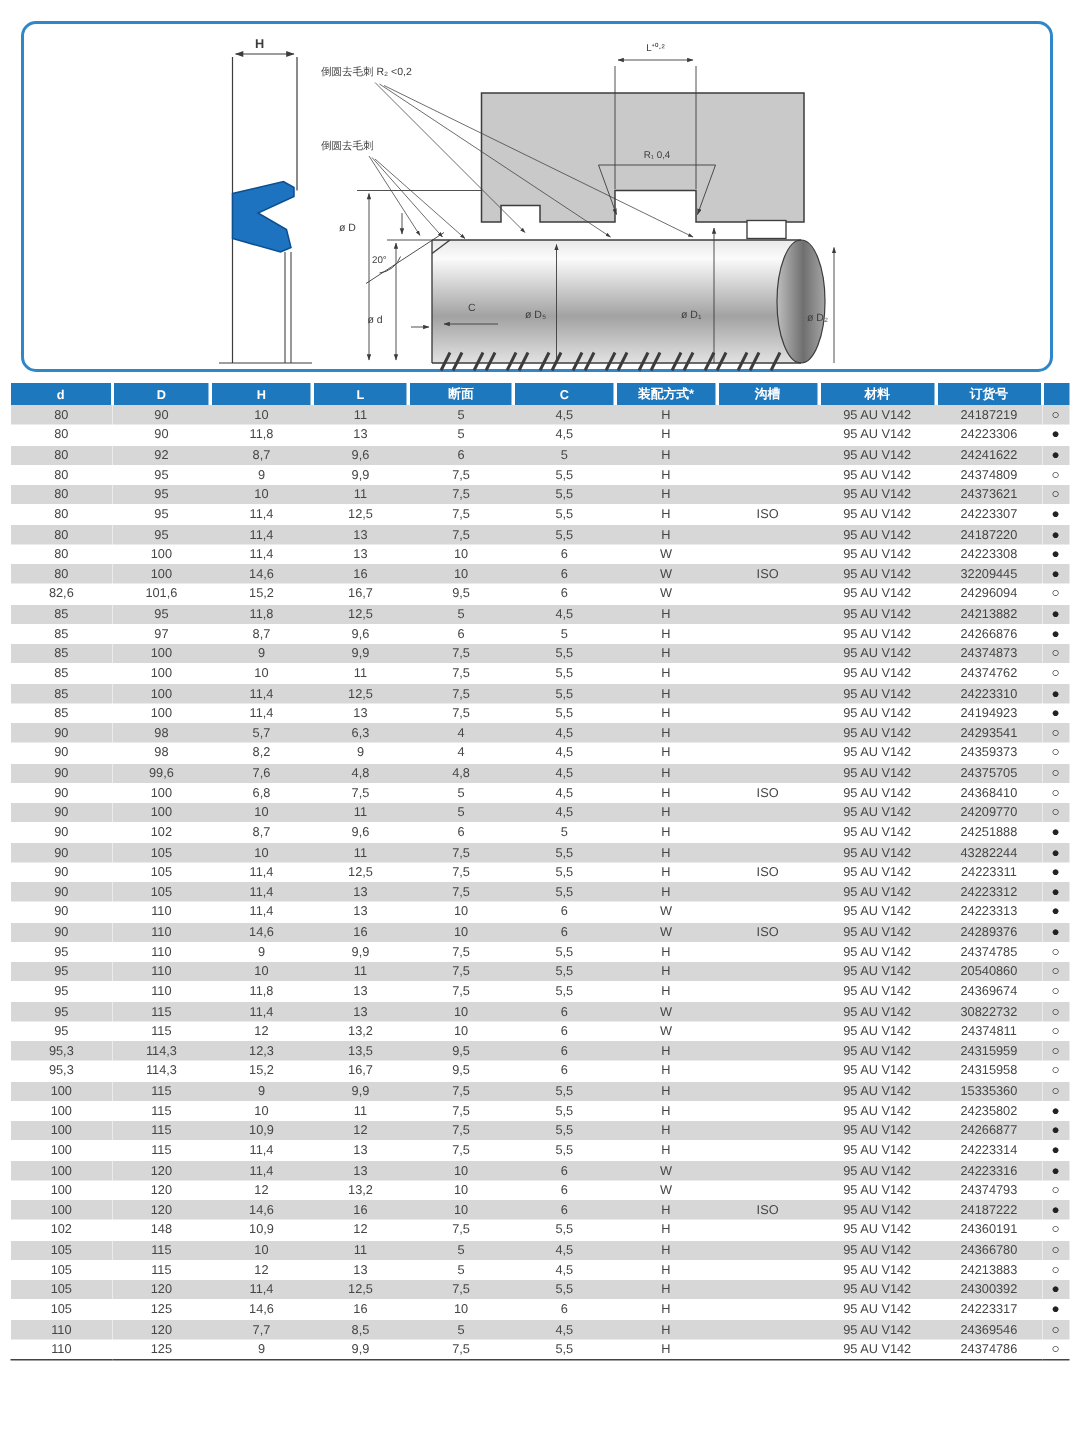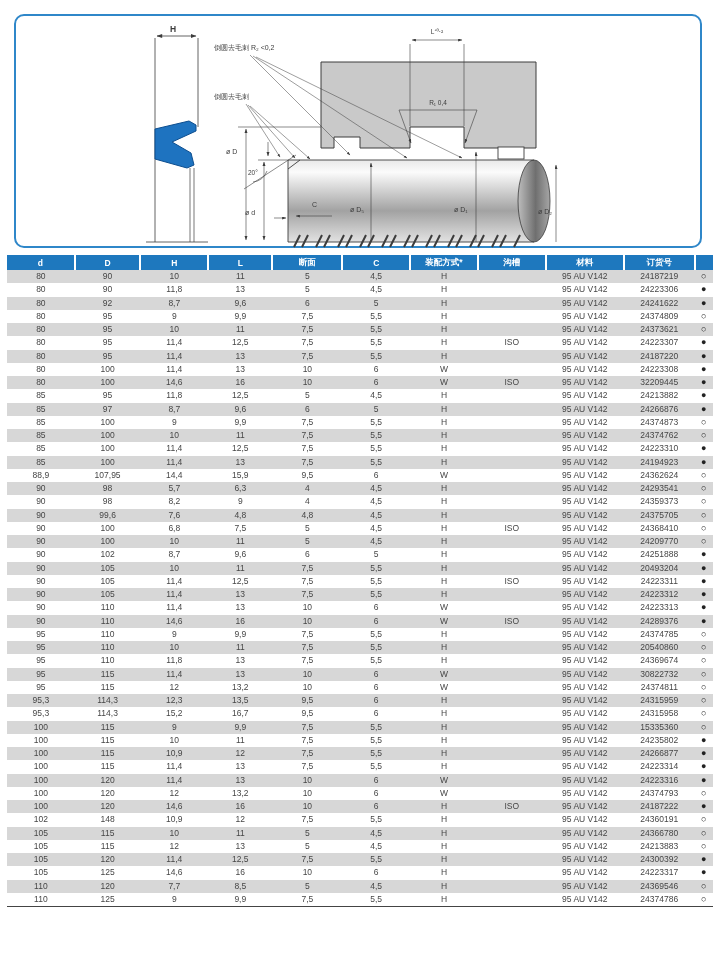--- a/index.html
+++ b/index.html
@@ -274,20 +274,33 @@
             <td>16</td>
             <td>10</td>
             <td>6</td>
             <td>W</td>
             <td>ISO</td>
             <td>95 AU V142</td>
             <td>32209445</td>
             <td>●</td>
           </tr>
           <tr>
+            <td>82,6</td>
+            <td>101,6</td>
+            <td>15,2</td>
+            <td>16,7</td>
+            <td>9,5</td>
+            <td>6</td>
+            <td>W</td>
+            <td></td>
+            <td>95 AU V142</td>
+            <td>24296094</td>
+            <td>○</td>
+          </tr>
+          <tr>
             <td>85</td>
             <td>95</td>
             <td>11,8</td>
             <td>12,5</td>
             <td>5</td>
             <td>4,5</td>
             <td>H</td>
             <td></td>
             <td>95 AU V142</td>
             <td>24213882</td>
@@ -352,33 +365,20 @@
             <td>13</td>
             <td>7,5</td>
             <td>5,5</td>
             <td>H</td>
             <td></td>
             <td>95 AU V142</td>
             <td>24194923</td>
             <td>●</td>
           </tr>
           <tr>
-            <td>88,9</td>
-            <td>107,95</td>
-            <td>14,4</td>
-            <td>15,9</td>
-            <td>9,5</td>
-            <td>6</td>
-            <td>W</td>
-            <td></td>
-            <td>95 AU V142</td>
-            <td>24362624</td>
-            <td>○</td>
-          </tr>
-          <tr>
             <td>90</td>
             <td>98</td>
             <td>5,7</td>
             <td>6,3</td>
             <td>4</td>
             <td>4,5</td>
             <td>H</td>
             <td></td>
             <td>95 AU V142</td>
             <td>24293541</td>
@@ -452,21 +452,21 @@
           <tr>
             <td>90</td>
             <td>105</td>
             <td>10</td>
             <td>11</td>
             <td>7,5</td>
             <td>5,5</td>
             <td>H</td>
             <td></td>
             <td>95 AU V142</td>
-            <td>20493204</td>
+            <td>43282244</td>
             <td>●</td>
           </tr>
           <tr>
             <td>90</td>
             <td>105</td>
             <td>11,4</td>
             <td>12,5</td>
             <td>7,5</td>
             <td>5,5</td>
             <td>H</td>

